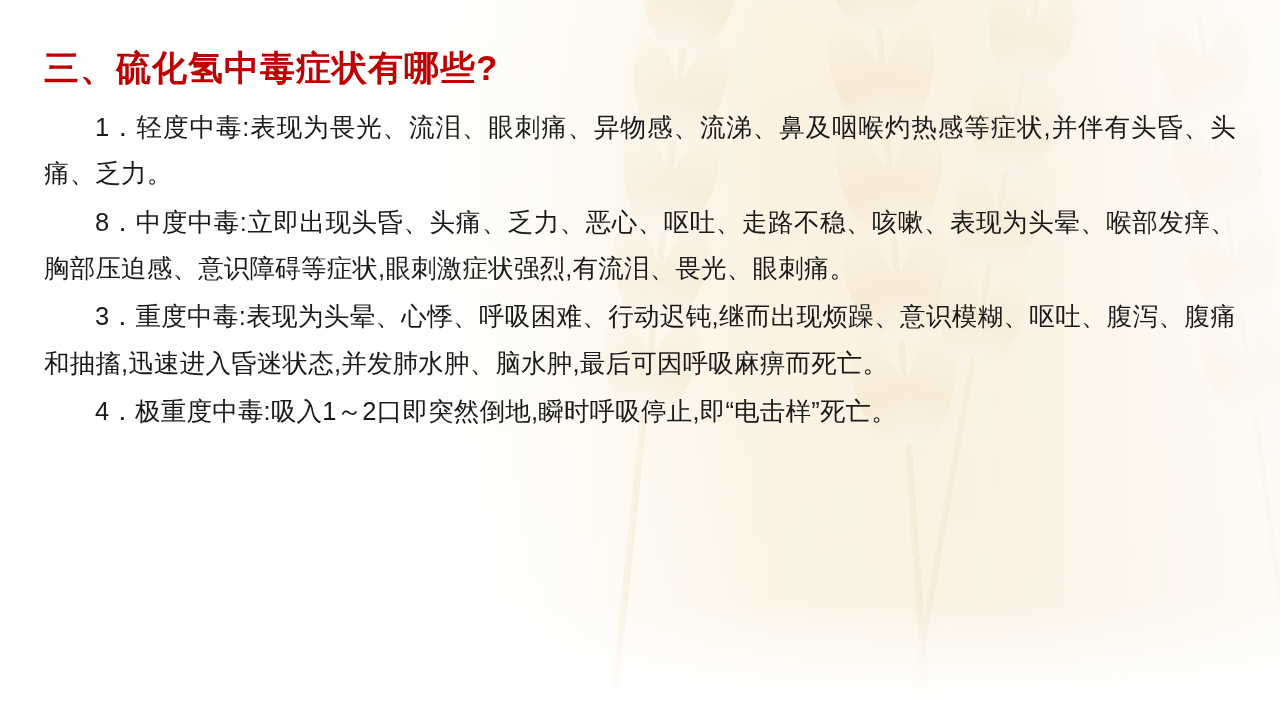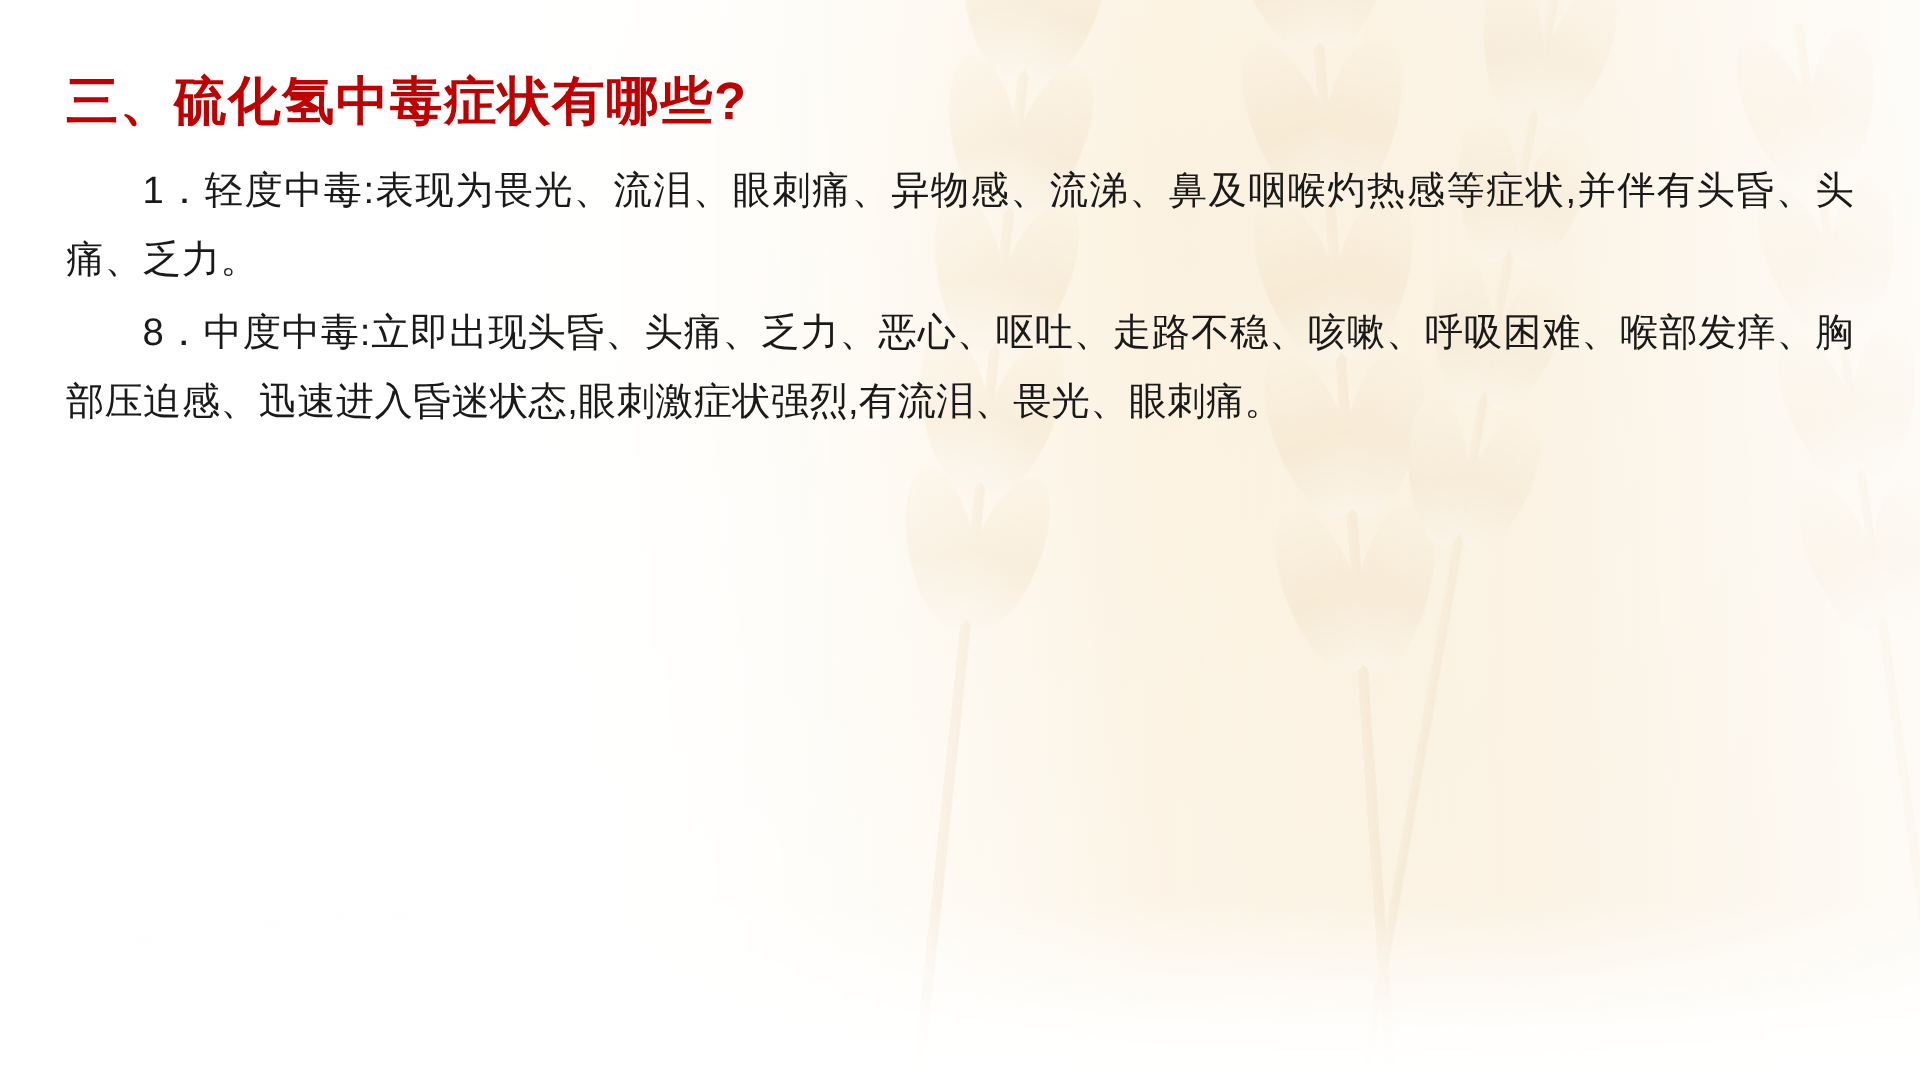--- a/index.html
+++ b/index.html
@@ -179,20 +179,26 @@
 
     <h1 class="heading">三、硫化氢中毒症状有哪些?</h1>
 
     <div class="body">
 
       <p class="para">
         <span class="lead">1．轻度中毒:</span><span>表现为畏光、流泪、眼刺痛、异物感、流涕、鼻及咽喉灼热感等症状,并伴有头昏、头痛、乏力。</span>
       </p>
 
       <p class="para">
-        <span class="lead">8．中度中毒:</span><span>立即出现头昏、头痛、乏力、恶心、呕吐、走路不稳、咳嗽、呼吸困难、喉部发痒、胸部压迫感、迅速进入昏迷状态,眼刺激症状强烈,有流泪、畏光、眼刺痛。</span>
-      </p>
-
-
+        <span class="lead">8．中度中毒:</span><span>立即出现头昏、头痛、乏力、恶心、呕吐、走路不稳、咳嗽、表现为头晕、喉部发痒、胸部压迫感、意识障碍等症状,眼刺激症状强烈,有流泪、畏光、眼刺痛。</span>
+      </p>
+
+      <p class="para">
+        <span class="lead">3．重度中毒:</span><span>表现为头晕、心悸、呼吸困难、行动迟钝,继而出现烦躁、意识模糊、呕吐、腹泻、腹痛和抽搐,迅速进入昏迷状态,并发肺水肿、脑水肿,最后可因呼吸麻痹而死亡。</span>
+      </p>
+
+      <p class="para">
+        <span class="lead">4．极重度中毒:</span><span>吸入1～2口即突然倒地,瞬时呼吸停止,即“电击样”死亡。</span>
+      </p>
 
     </div>
   </div>
 </div>
 
 </body></html>

